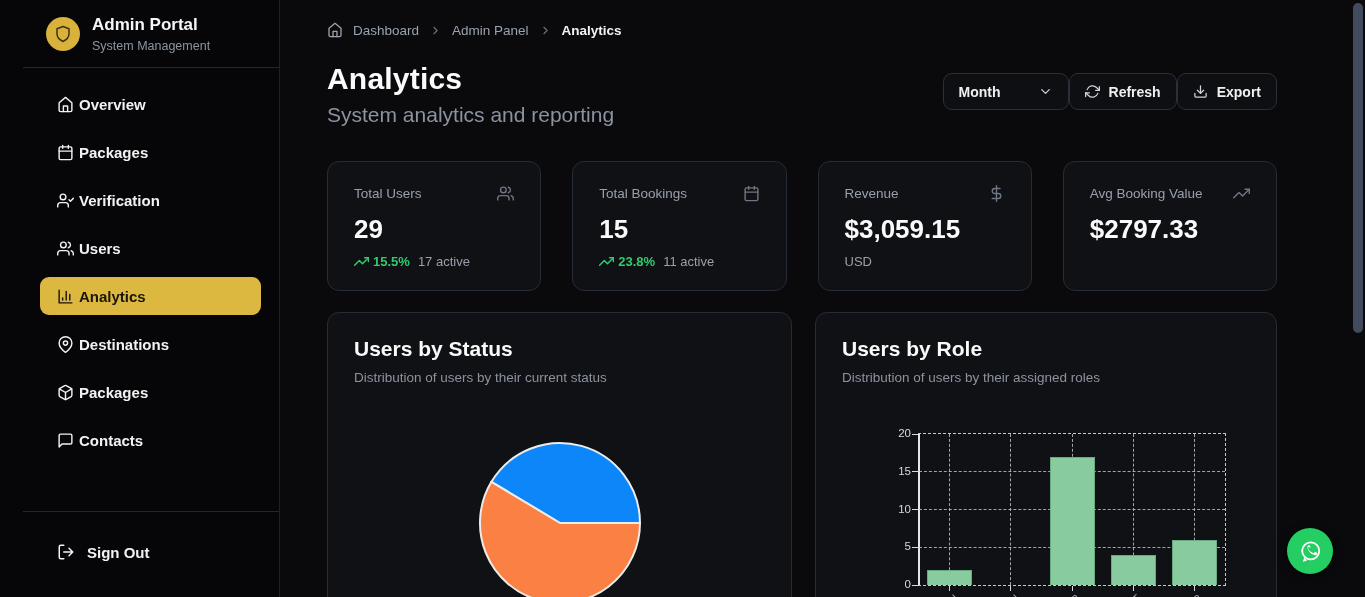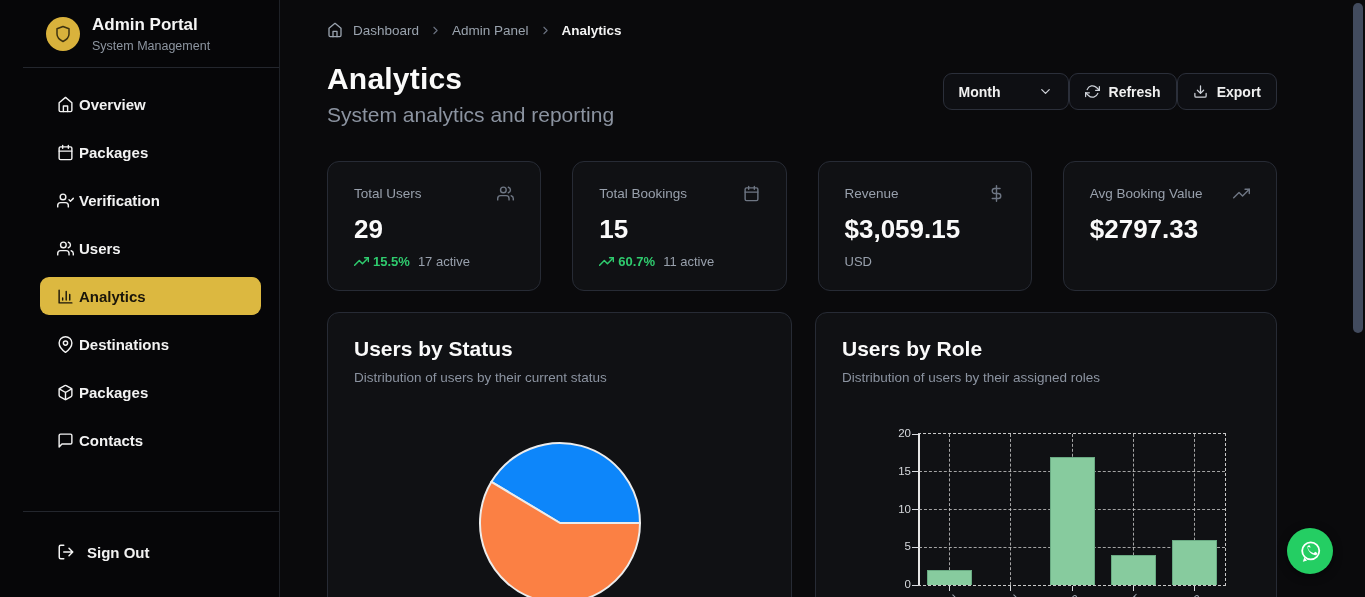--- a/index.html
+++ b/index.html
@@ -334,21 +334,21 @@
         <svg class="ic sicon" width="17" height="17" fill="none" stroke="currentColor" stroke-width="2" stroke-linecap="round" stroke-linejoin="round">
             <use href="#i-calendar"></use>
           </svg>
       </div>
       <div class="stat-value">15</div>
       <div class="stat-foot">
         <span class="trend">
           <svg class="ic" width="15" height="15" fill="none" stroke="currentColor" stroke-width="2.4" stroke-linecap="round" stroke-linejoin="round">
               <use href="#i-trend-up"></use>
             </svg>
-          <span>60.7%</span>
+          <span>23.8%</span>
         </span>
         <span>11 active</span>
       </div>
     </div>
 
     <div class="stat-card">
       <div class="stat-top">
         <span>Revenue</span>
         <svg class="ic sicon" width="17" height="17" fill="none" stroke="currentColor" stroke-width="2" stroke-linecap="round" stroke-linejoin="round">
             <use href="#i-dollar"></use>

